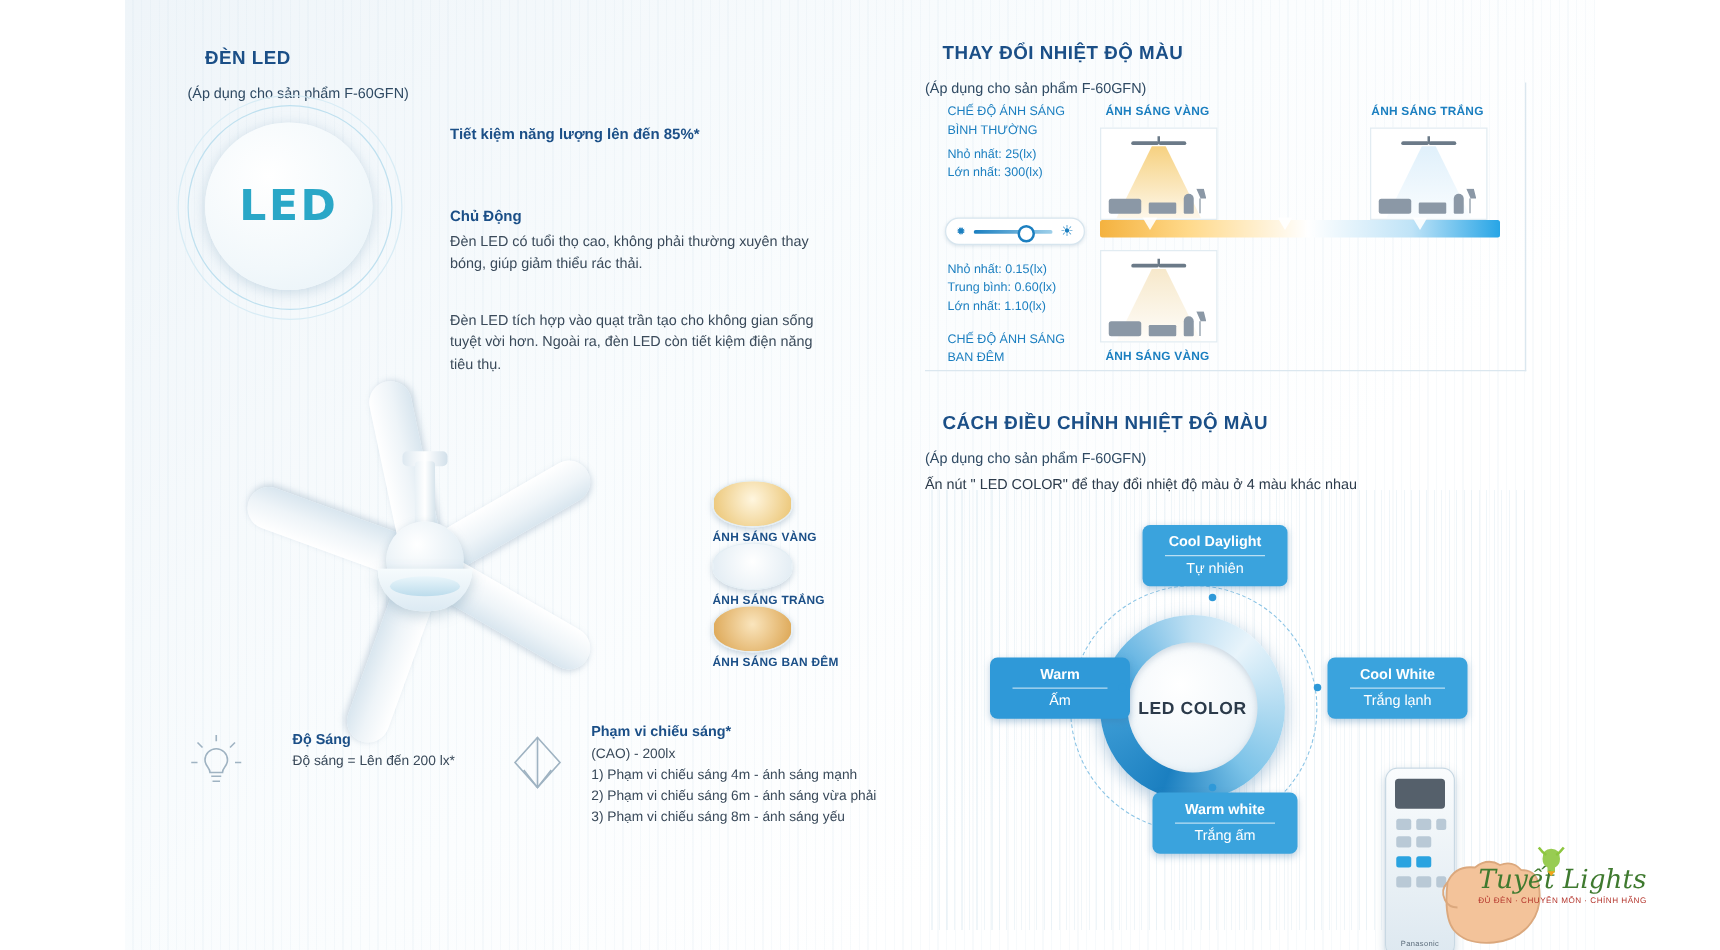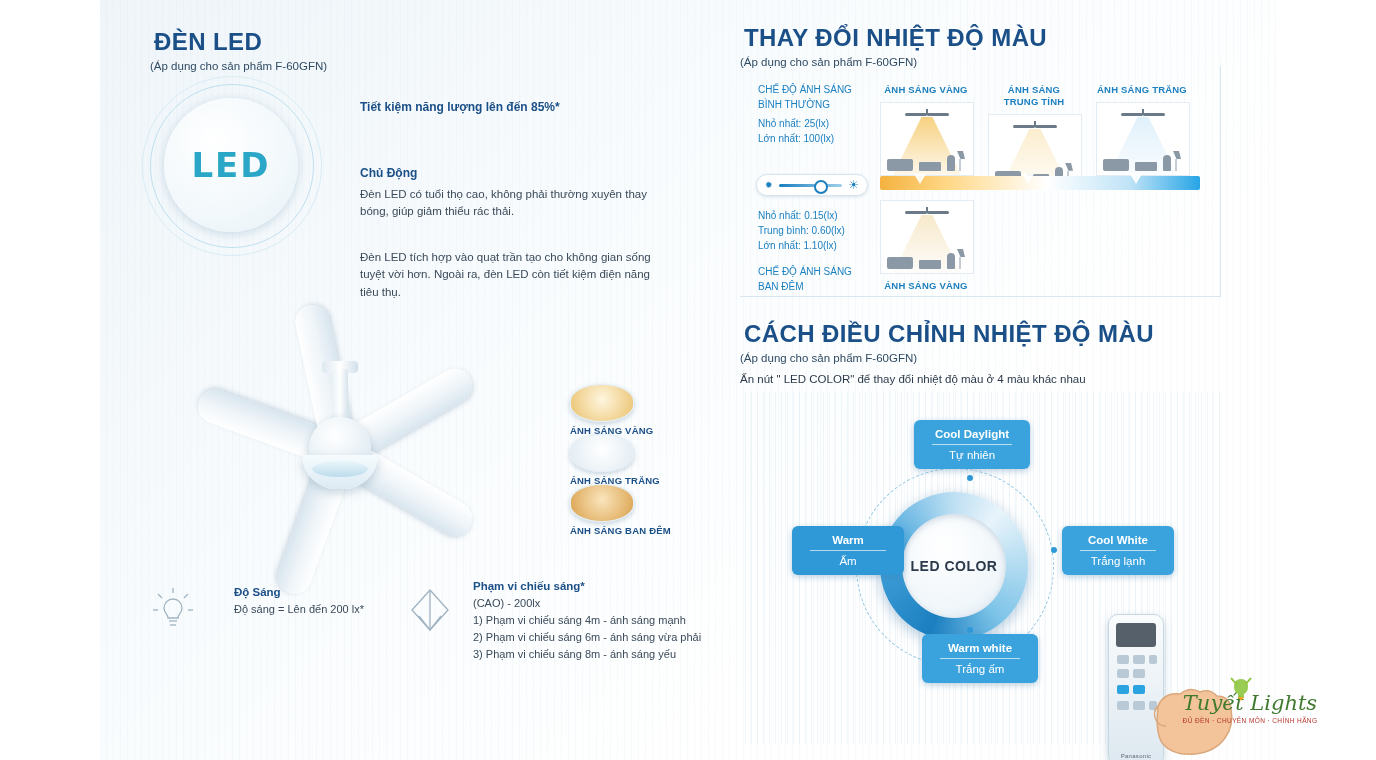--- a/index.html
+++ b/index.html
@@ -21,21 +21,21 @@
   }
   .bg-stripes{
     position:absolute;left:100px;top:0;width:1176px;height:760px;
     background-image:repeating-linear-gradient(90deg, rgba(255,255,255,0) 0px, rgba(255,255,255,0) 6px, rgba(205,222,233,0.25) 6px, rgba(205,222,233,0.25) 7px);
     opacity:.6;
   }
   .edge-l{position:absolute;left:0;top:0;width:100px;height:760px;background:#fff;}
   .edge-r{position:absolute;right:0;top:0;width:100px;height:760px;background:#fff;}
 
   h2.sec{
-    font-size:24px;letter-spacing:.4px;color:#1b4f87;margin:4px;font-weight:bold;
+    font-size:15px;letter-spacing:.4px;color:#1b4f87;margin:14px;font-weight:bold;
   }
   .sec-sub{font-size:11.5px;color:#2f4a63;margin-top:3px;}
 
   
   #left{position:absolute;left:150px;top:24px;width:560px;}
   .led-badge{
     position:absolute;left:14px;top:74px;width:134px;height:134px;border-radius:50%;
     background:radial-gradient(circle at 38% 32%, #ffffff 0%, #f2f8fb 60%, #e6f1f7 100%);
     box-shadow:0 2px 10px rgba(120,160,190,.35);
     display:flex;align-items:center;justify-content:center;
@@ -273,21 +273,21 @@
   <div id="right">
     <h2 class="sec">THAY ĐỔI NHIỆT ĐỘ MÀU</h2>
     <div class="sec-sub">(Áp dụng cho sản phẩm F-60GFN)</div>
   </div>
 
   <div style="position:absolute;left:740px;top:66px;width:480px;height:230px;border-right:1px solid #dbe7ef;border-bottom:1px solid #dbe7ef;"></div>
 
   <div style="position:absolute;left:758px;top:82px;width:110px;white-space:pre-line;" class="small-blue cap-dark">CHẾ ĐỘ ÁNH SÁNG
 BÌNH THƯỜNG</div>
   <div style="position:absolute;left:758px;top:116px;width:110px;white-space:pre-line;" class="small-blue">Nhỏ nhất: 25(lx)
-Lớn nhất: 100(lx)</div>
+Lớn nhất: 300(lx)</div>
 
   <div style="position:absolute;left:756px;top:174px;">
     <div class="slider">
       <span style="font-size:9px;color:#1b7fc0;">✹</span>
       <div class="track">
           <div class="knob"></div>
         </div>
       <span style="font-size:12px;color:#1b7fc0;">☀</span>
     </div>
   </div>
@@ -303,38 +303,20 @@
       <div class="beam" style="background:linear-gradient(180deg,rgba(246,207,122,.95),rgba(246,207,122,.15));"></div>
       <div class="furn">
         <div class="sofa"></div>
           <div class="table"></div>
           <div class="person"></div>
           <div class="lamp2"></div>
       </div>
     </div>
   </div>
 
-  <div style="position:absolute;left:988px;top:84px;">
-    <div class="cap" style="width:92px;white-space:pre-line">ÁNH SÁNG
-TRUNG TÍNH</div>
-    <div class="room" style="margin-top:6px">
-      <div class="fanmini">
-        <div class="stem"></div>
-        <div class="blade-m" style="left:4px"></div>
-          <div class="blade-m" style="right:4px"></div>
-      </div>
-      <div class="beam" style="background:linear-gradient(180deg,rgba(251,236,203,.95),rgba(251,236,203,.12));"></div>
-      <div class="furn">
-        <div class="sofa"></div>
-          <div class="table"></div>
-          <div class="person"></div>
-          <div class="lamp2"></div>
-      </div>
-    </div>
-  </div>
 
   <div style="position:absolute;left:1096px;top:84px;">
     <div class="cap" style="width:92px">ÁNH SÁNG TRẮNG</div>
     <div class="room" style="margin-top:6px">
       <div class="fanmini">
         <div class="stem"></div>
         <div class="blade-m" style="left:4px"></div>
           <div class="blade-m" style="right:4px"></div>
       </div>
       <div class="beam" style="background:linear-gradient(180deg,rgba(223,240,251,.98),rgba(223,240,251,.15));"></div>

